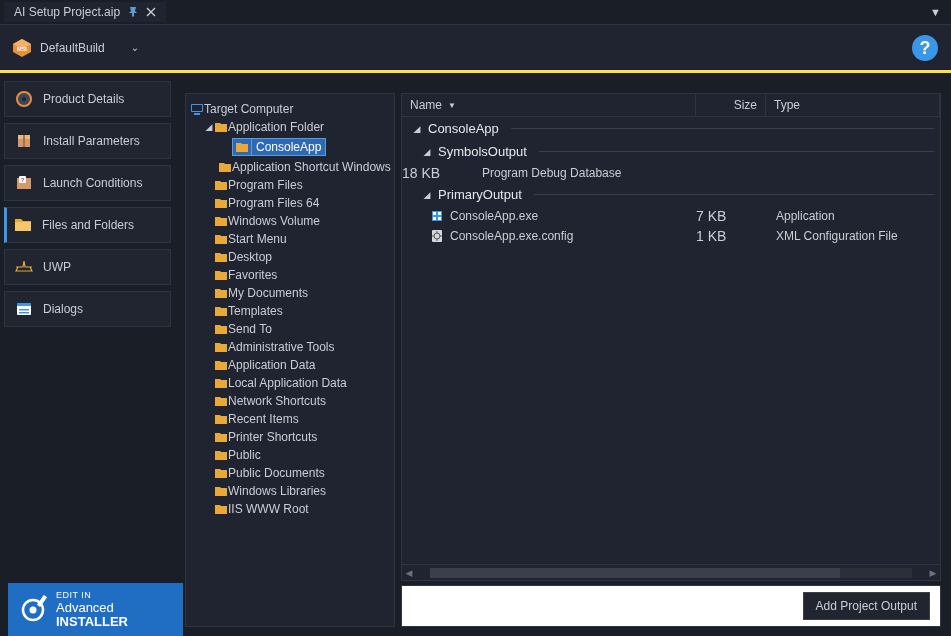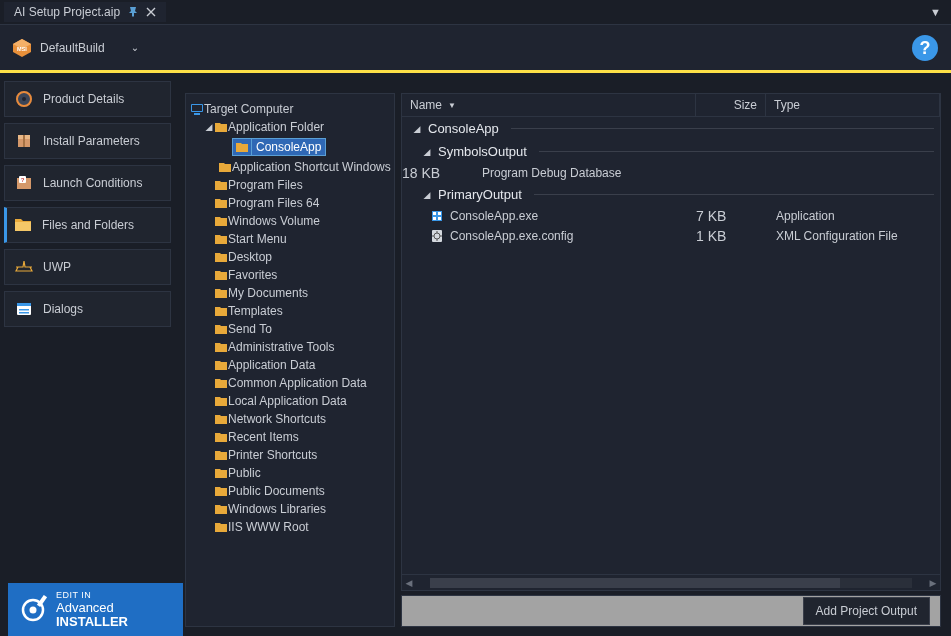--- a/index.html
+++ b/index.html
@@ -62,21 +62,21 @@
 .file-type { width: 174px; padding-left: 10px; font-size: 12px; }
 .file-ico { width: 14px; height: 14px; }
 .depth1 { padding-left: 10px; }
 .depth2 { padding-left: 20px; }
 
 .hscroll { height: 16px; background: #1f2430; border-top: 1px solid #2d3442; display:flex; align-items:center; }
 .hscroll-track { margin: 0 14px; height: 10px; flex:1; background: #2a2f3a; position: relative; }
 .hscroll-thumb { position:absolute; left:0; top:0; height:100%; width:85%; background: #3a3f4b; }
 .hscroll-arrow { width:14px; text-align:center; color:#6a707c; font-size:9px; }
 
-.action-bar { height: 32px; background: #a3a3a3; border: 1px solid #2d3442; display: flex; align-items: center; justify-content: flex-end; padding: 0 10px; }
+.action-bar { height: 42px; background: #ffffff; border: 1px solid #2d3442; display: flex; align-items: center; justify-content: flex-end; padding: 0 10px; }
 .action-btn { background: #20252f; border: 1px solid #3a3f4b; color: #c9cdd4; padding: 6px 12px; cursor: pointer; font-size: 12px; }
 
 svg { display: block; }
 </style>
 </head>
 <body>
 
 <div class="tab-bar">
   <div class="tab">
     <span>AI Setup Project.aip</span>
@@ -287,27 +287,20 @@
               <svg class="tree-icon" viewBox="0 0 14 14">
                 <path d="M1 3h5l1 1h6v8H1z" fill="#e8a93a"></path>
               </svg>
               <span class="tree-label">Application Data</span>
             </div>
             <div class="tree-node">
               <span class="tree-toggle"></span>
               <svg class="tree-icon" viewBox="0 0 14 14">
                 <path d="M1 3h5l1 1h6v8H1z" fill="#e8a93a"></path>
               </svg>
-              <span class="tree-label">Common Application Data</span>
-            </div>
-            <div class="tree-node">
-              <span class="tree-toggle"></span>
-              <svg class="tree-icon" viewBox="0 0 14 14">
-                <path d="M1 3h5l1 1h6v8H1z" fill="#e8a93a"></path>
-              </svg>
               <span class="tree-label">Local Application Data</span>
             </div>
             <div class="tree-node">
               <span class="tree-toggle"></span>
               <svg class="tree-icon" viewBox="0 0 14 14">
                 <path d="M1 3h5l1 1h6v8H1z" fill="#e8a93a"></path>
               </svg>
               <span class="tree-label">Network Shortcuts</span>
             </div>
             <div class="tree-node">

